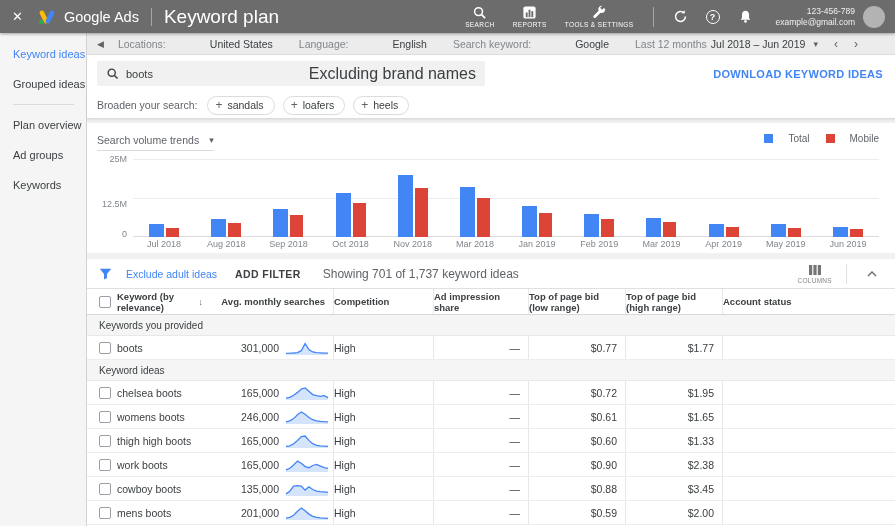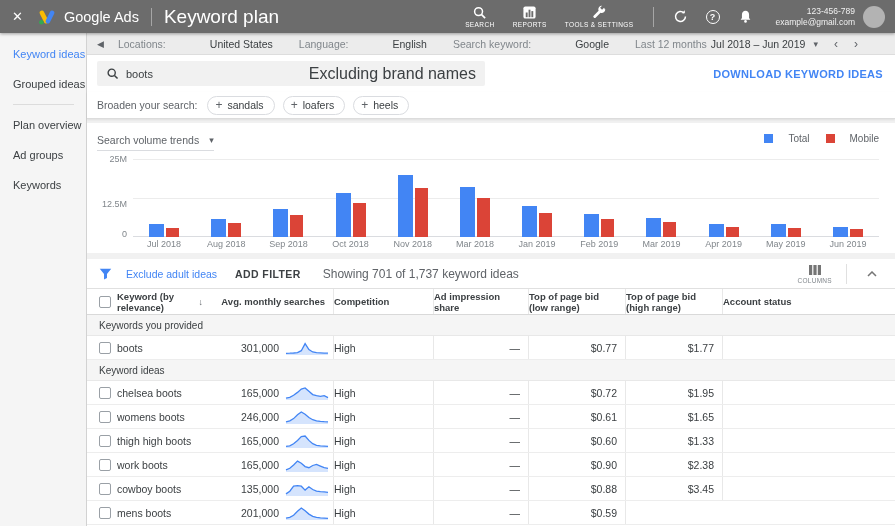--- a/index.html
+++ b/index.html
@@ -494,19 +494,20 @@
           <div class="cell avg-cell">
             <span>201,000</span>
             <svg class="spark" width="44" height="16">
                 <polygon points="1.0,13.1 4.8,12.3 8.6,10.2 12.5,6.3 16.3,3.0 20.1,5.8 23.9,9.1 27.7,11.3 31.5,12.3 35.4,12.9 39.2,13.1 43.0,13.3 43,15 1,15" fill="rgba(66,133,244,0.22)"></polygon>
                 <polyline points="1.0,13.1 4.8,12.3 8.6,10.2 12.5,6.3 16.3,3.0 20.1,5.8 23.9,9.1 27.7,11.3 31.5,12.3 35.4,12.9 39.2,13.1 43.0,13.3" fill="none" stroke="#4285f4" stroke-width="1.3"></polyline>
               </svg>
           </div>
           <div class="cell c-left bordered">High</div>
           <div class="cell c-right bordered">—</div>
           <div class="cell c-right bordered">$0.59</div>
+          <div class="cell c-right bordered">$2.00</div>
           <div class="cell c-left bordered"></div>
         </div>
 
       </div>
     </div>
   </div>
 </div>
 
 </body></html>

